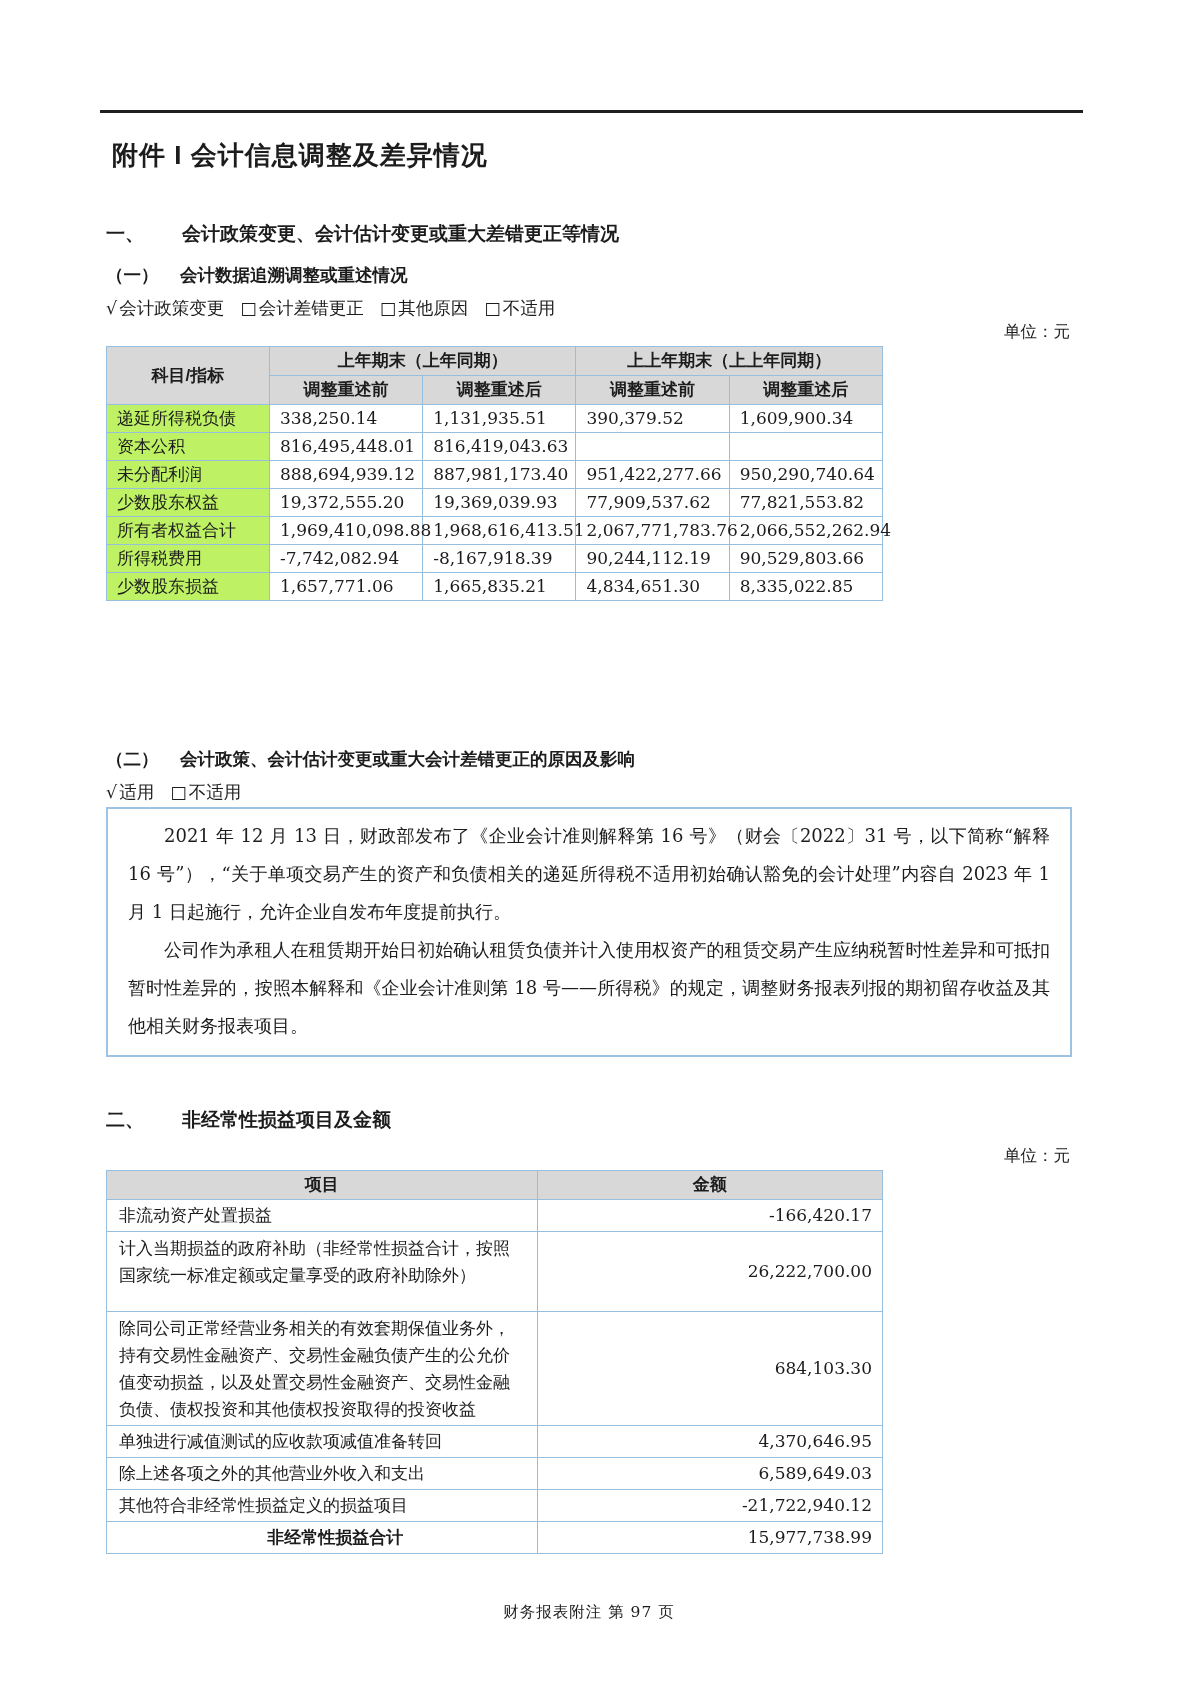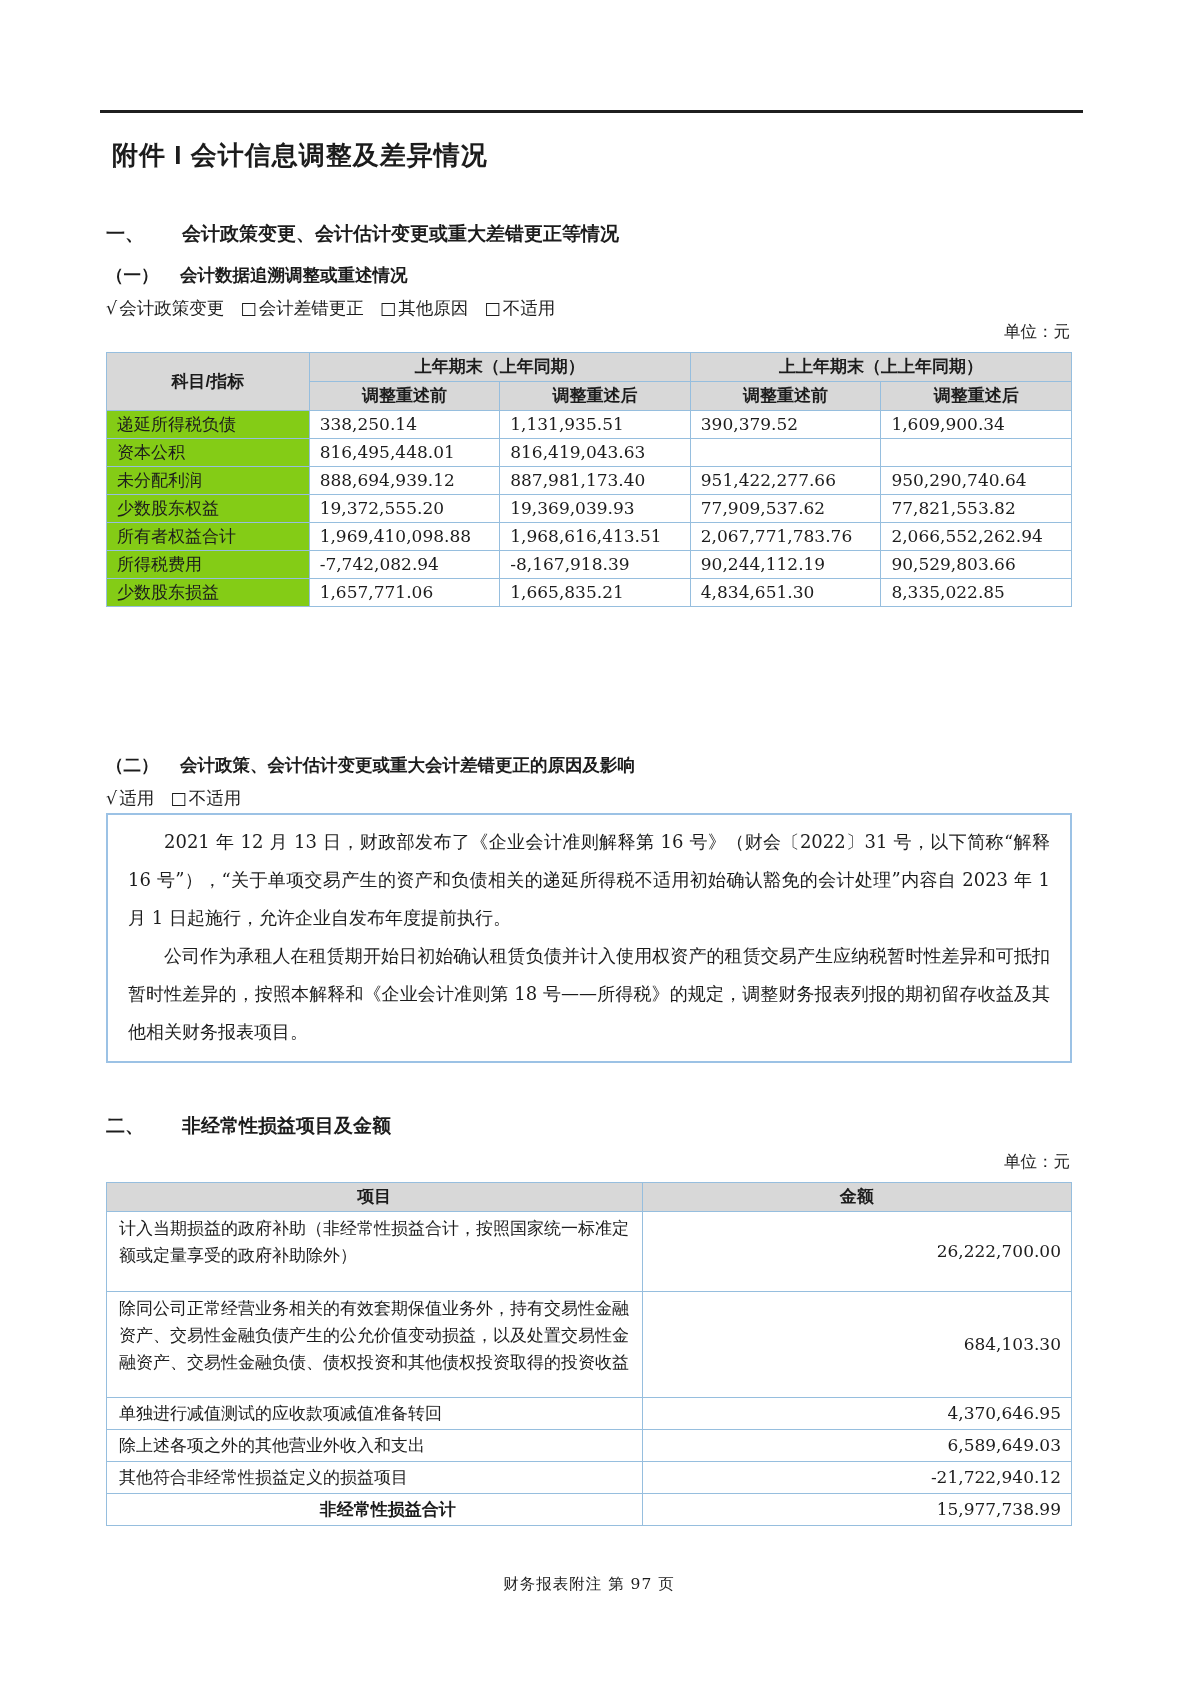--- a/index.html
+++ b/index.html
@@ -21,28 +21,28 @@
   .sec-heading .num { flex:0 0 76px; }
   .lvl1 { font-size:19px; margin-top:48px; }
   .lvl2 { font-size:17.5px; margin-top:16px; }
   .lvl2 .num { flex-basis:74px; font-weight:700; }
 
   .checkbox-row { margin-top:9px; font-size:17.5px; display:flex; gap:16px; }
   .chk { display:inline-flex; align-items:baseline; gap:2px; }
 
   .unit-row { margin-top:1px; text-align:right; font-size:16.5px; padding-right:2px; }
 
-  table { border-collapse:collapse; width:966px; margin-top:9px; table-layout:fixed; }
+  table { border-collapse:collapse; width:777px; margin-top:3px; table-layout:fixed; }
   th, td { border:1px solid #96bede; padding:2px 10px; font-size:17px; line-height:23px; }
   thead th {
     background:#d8d8d8; font-family:"Liberation Sans", sans-serif;
     font-weight:700; text-align:center; line-height:24px;
   }
   .t1 tbody th {
-    font-weight:400; text-align:left; background:#84cc16;
+    font-weight:400; text-align:left; background:#bef264;
     font-family:"DejaVu Serif", serif;
   }
   .t1 td { text-align:left; }
 
   .mt-big { margin-top:146px; }
 
   .note-box {
     margin-top:3px; border:2px solid #9cc2e5; padding:8px 20px 10px 20px;
     font-size:18px; line-height:38px; text-align:justify;
   }
@@ -206,20 +206,24 @@
         <col style="width:55.5%">
         <col style="width:44.5%">
       </colgroup>
     <thead>
       <tr>
         <th>项目</th>
         <th>金额</th>
       </tr>
     </thead>
     <tbody>
+      <tr>
+        <td class="lbl">非流动资产处置损益</td>
+        <td class="val">-166,420.17</td>
+      </tr>
       <tr class="tall r2">
         <td class="lbl">计入当期损益的政府补助（非经常性损益合计，按照国家统一标准定额或定量享受的政府补助除外）</td>
         <td class="val">26,222,700.00</td>
       </tr>
       <tr class="tall r3">
         <td class="lbl">除同公司正常经营业务相关的有效套期保值业务外，持有交易性金融资产、交易性金融负债产生的公允价值变动损益，以及处置交易性金融资产、交易性金融负债、债权投资和其他债权投资取得的投资收益</td>
         <td class="val">684,103.30</td>
       </tr>
       <tr>
         <td class="lbl">单独进行减值测试的应收款项减值准备转回</td>

